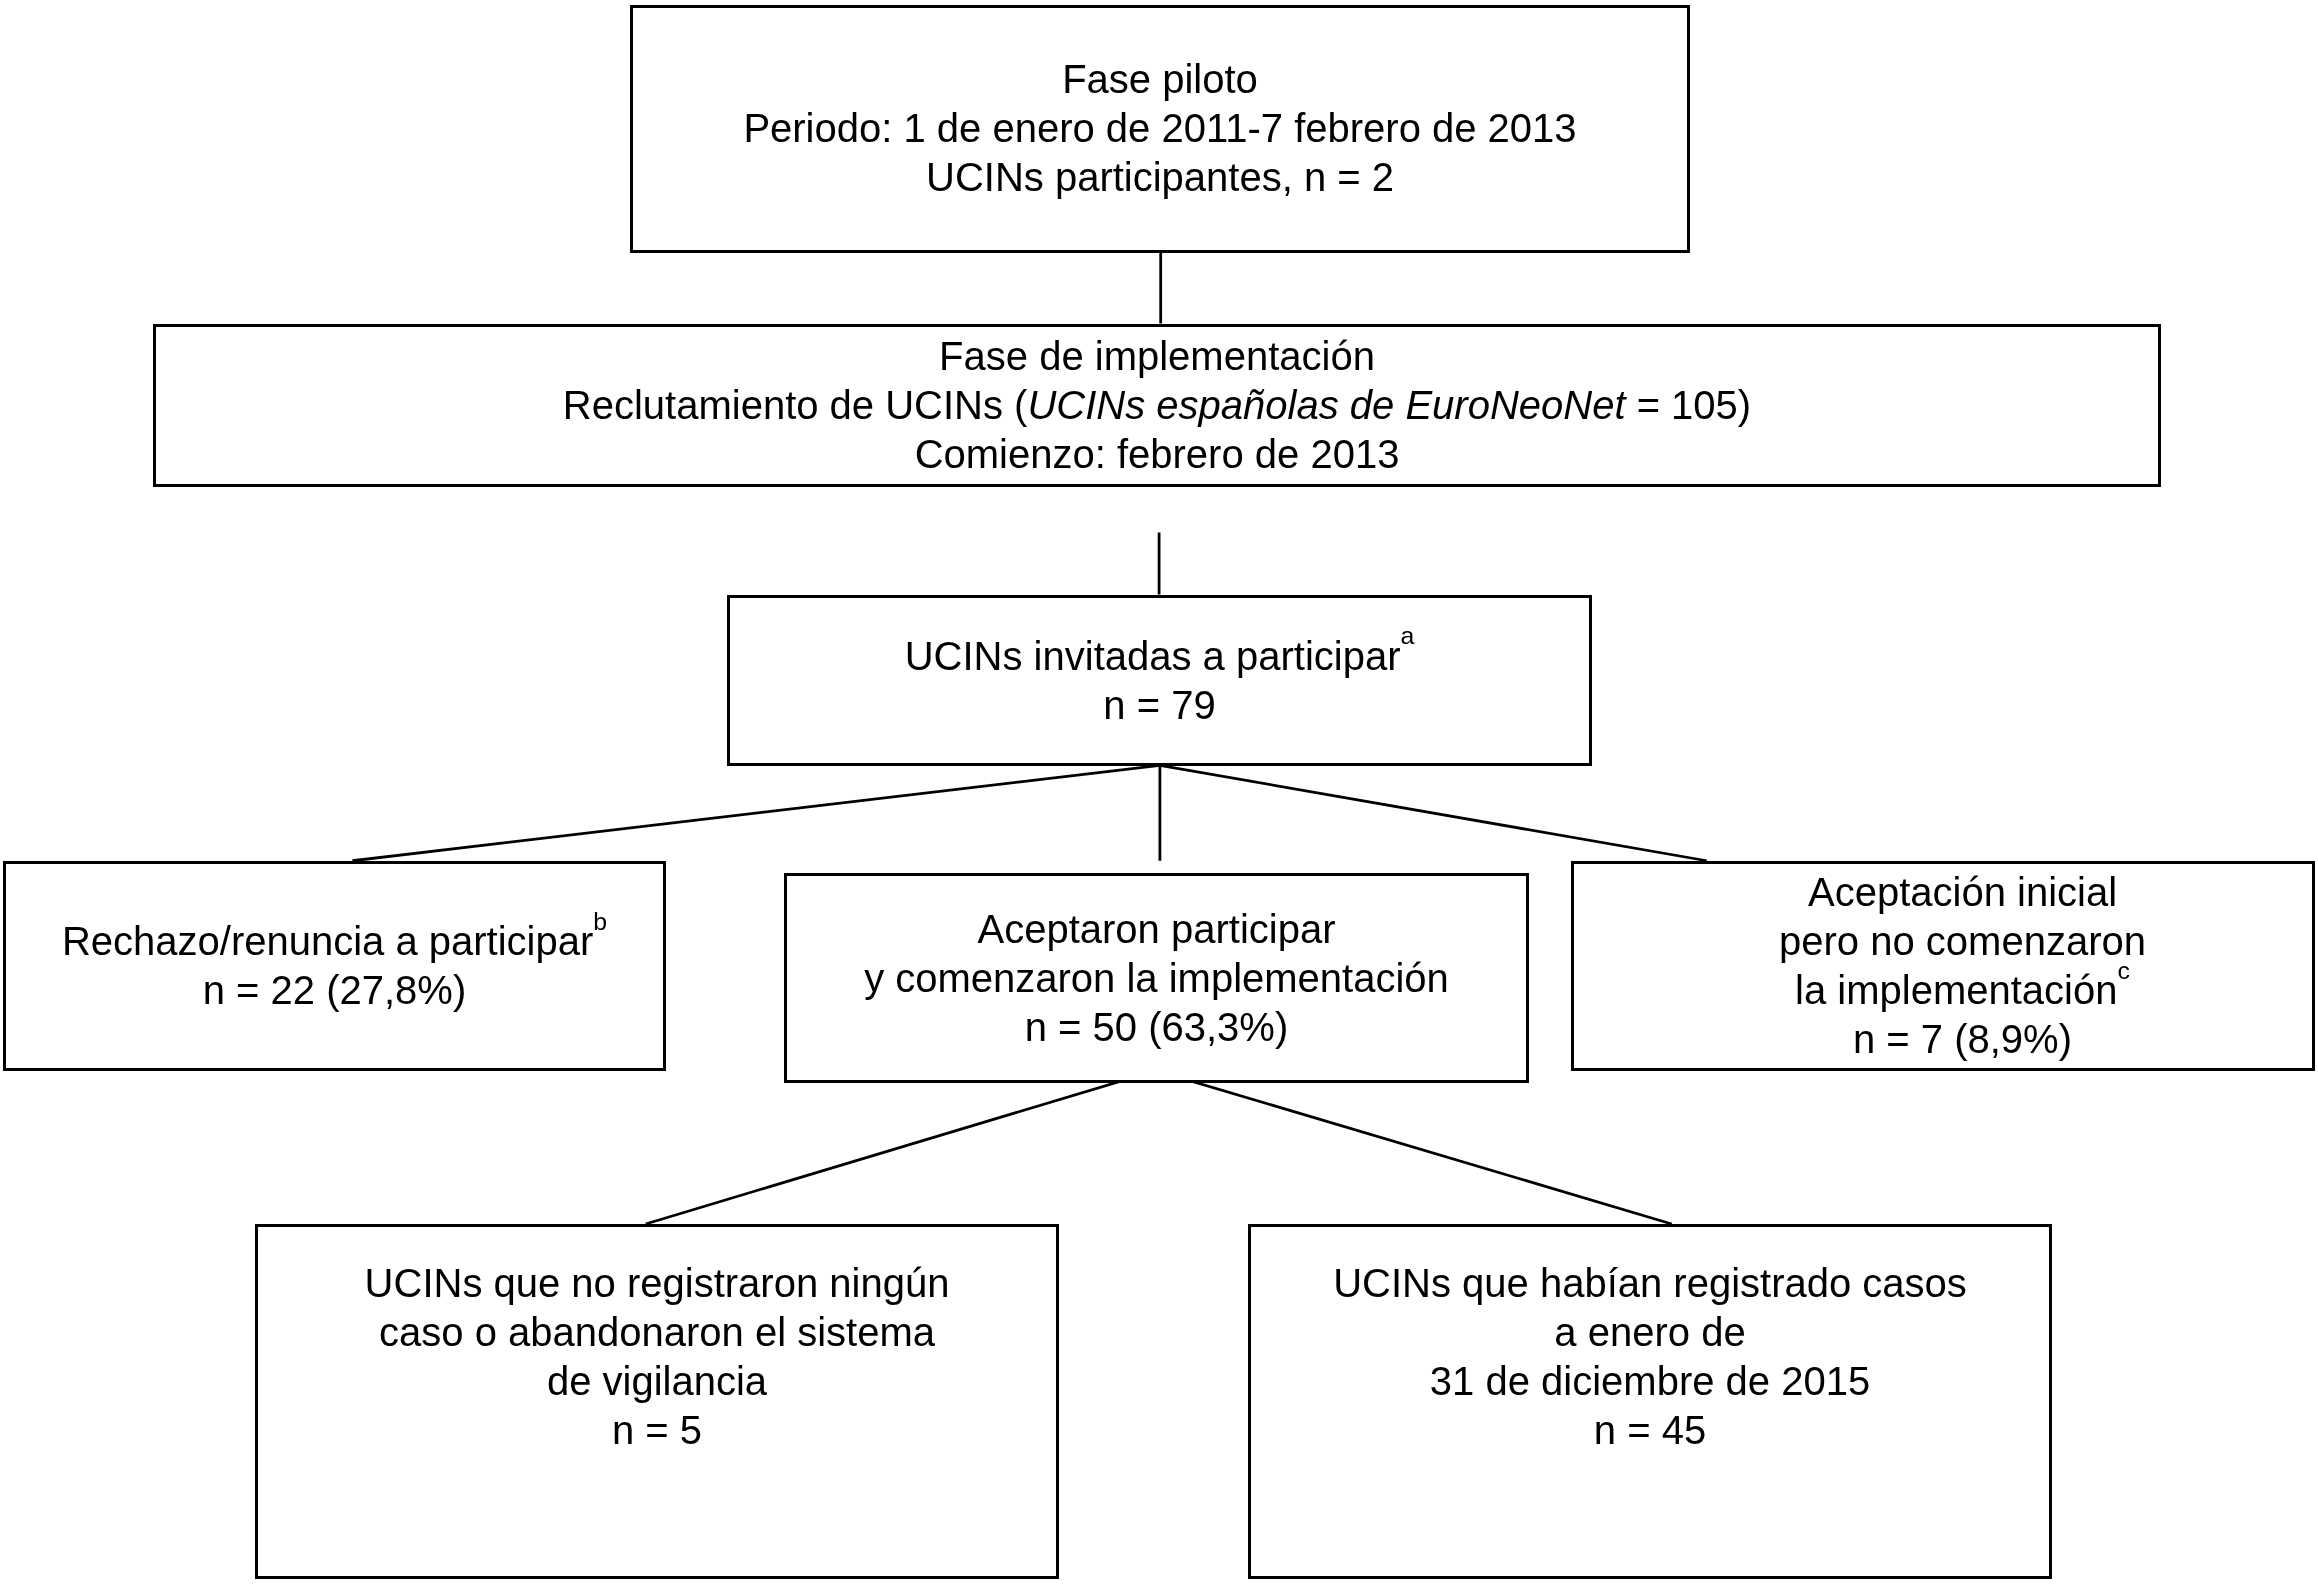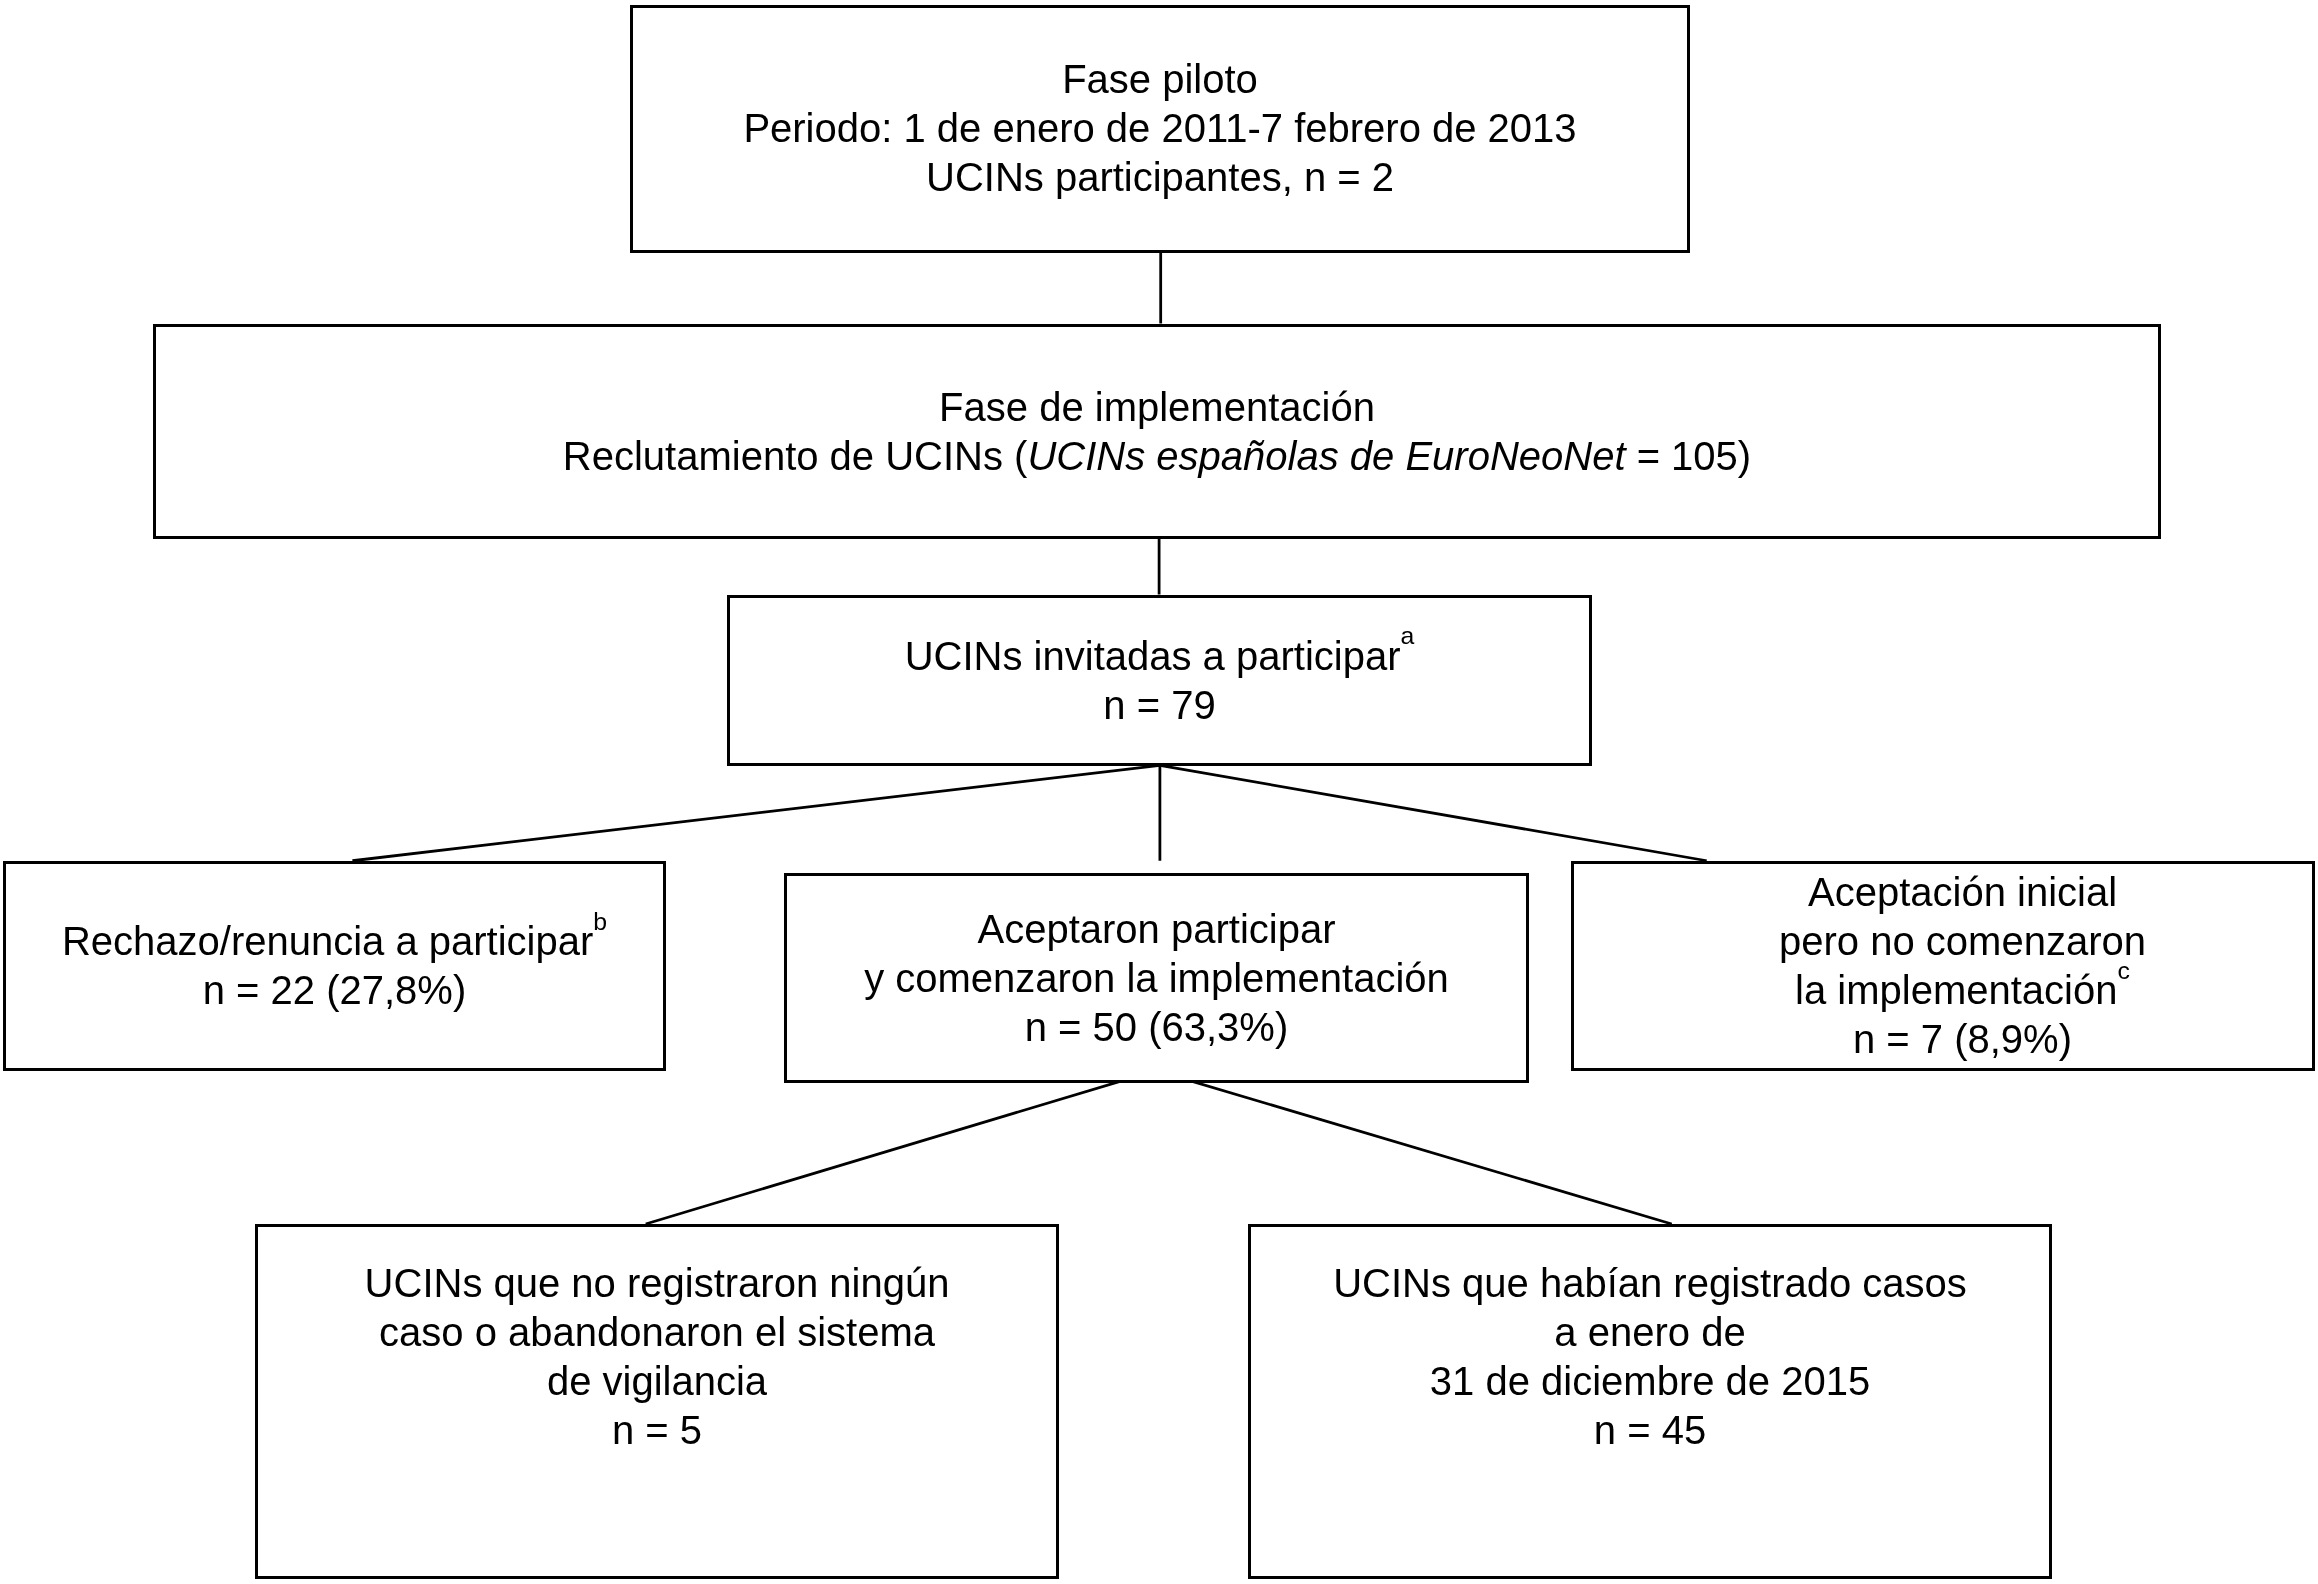--- a/index.html
+++ b/index.html
@@ -48,21 +48,21 @@
   .it { font-style: italic; }
   sup.sup {
     font-size: 0.62em;
     line-height: 0;
     position: relative;
     top: -0.45em;
   }
 
   
   #box-pilot          { left: 630px;  top: 4.8px;    width: 1060px; height: 248px; }
-  #box-implementation { left: 153px;  top: 324px;  width: 2008px; height: 215px; }
+  #box-implementation { left: 153px;  top: 324px;  width: 2008px; height: 163px; }
   #box-invited        { left: 727px;  top: 595px;  width: 865px; height: 171px; }
   #box-declined       { left: 3px;    top: 861px; width: 663px;  height: 210px; }
   #box-accepted       { left: 784px;  top: 861px; width: 745px;  height: 210px; margin-top: 12px; }
   #box-initial        { left: 1571px; top: 861px; width: 744px;  height: 210px; padding-left: 39px; }
   #box-nocases        { left: 255px;  top: 1224px; width: 804px; height: 355px; }
   #box-registered     { left: 1248px; top: 1224px; width: 804px; height: 355px; }
 </style>
 </head>
 <body>
 
@@ -80,20 +80,21 @@
 
   <div class="box" id="box-pilot">
     <div class="line"><span>Fase piloto</span></div>
     <div class="line"><span>Periodo: 1 de enero de 2011-7 febrero de 2013</span></div>
     <div class="line"><span>UCINs participantes, n = 2</span></div>
   </div>
 
   <div class="box" id="box-implementation">
     <div class="line"><span>Fase de implementación</span></div>
     <div class="line"><span>Reclutamiento de UCINs (</span><span class="it">UCINs españolas de EuroNeoNet</span><span> = 105)</span></div>
+    <div class="line"><span>Comienzo: febrero de 2013</span></div>
   </div>
 
   <div class="box" id="box-invited">
     <div class="line"><span>UCINs invitadas a participar</span><sup class="sup">a</sup></div>
     <div class="line"><span>n = 79</span></div>
   </div>
 
   <div class="box" id="box-declined">
     <div class="line"><span>Rechazo/renuncia a participar</span><sup class="sup">b</sup></div>
     <div class="line"><span>n = 22 (27,8%)</span></div>

